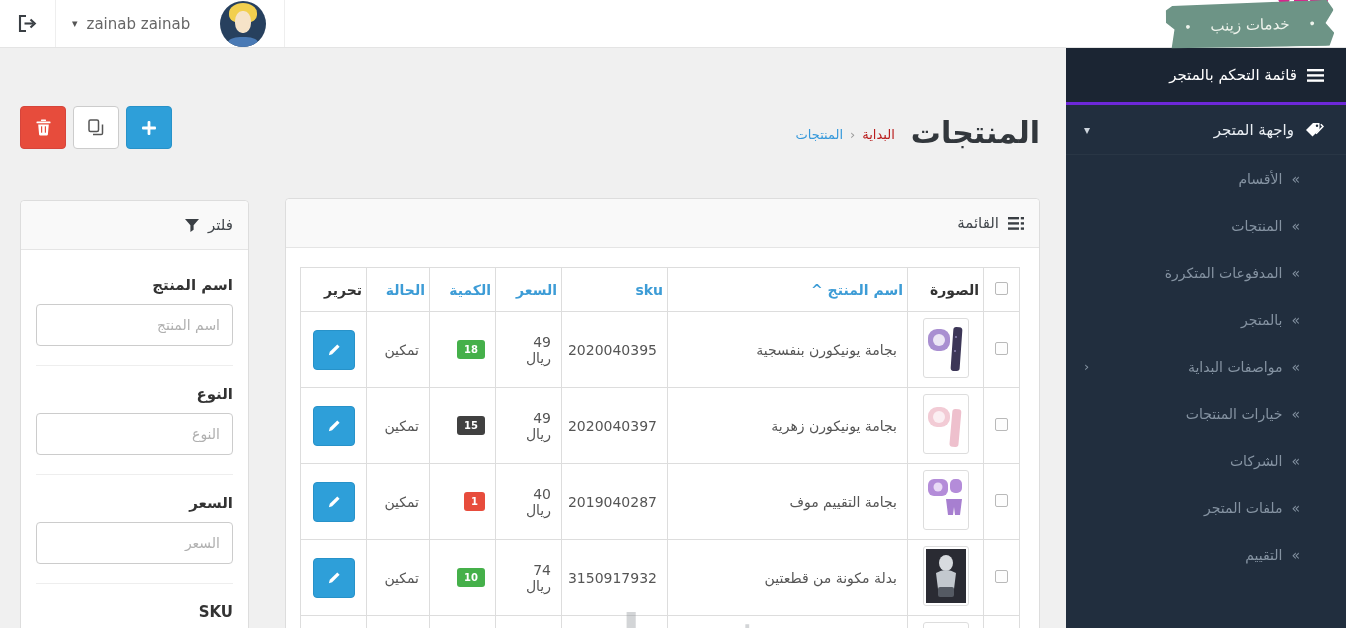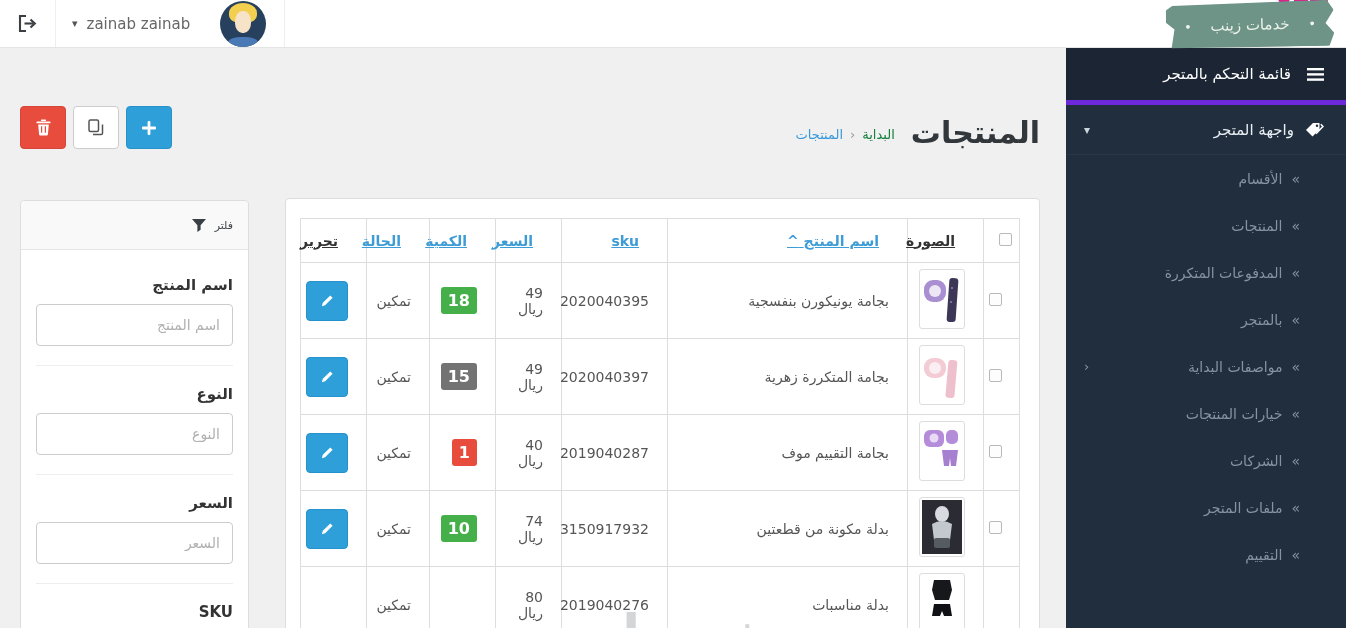--- a/index.html
+++ b/index.html
@@ -24,65 +24,65 @@
   .pink-doodle { position:absolute; top:-2px; right:6px; width:64px; height:18px; }
   .pink-doodle span { position:absolute; border-radius:50%; background:#d6268c; }
   .pd1{ width:18px;height:16px; right:2px; top:0;} .pd2{ width:14px;height:13px; right:22px; top:2px;} .pd3{ width:12px;height:12px; right:40px; top:0;}
   .ribbon { position:absolute; top:8px; right:2px; width:168px; height:46px; background:#6d9486; transform:rotate(-1.6deg);
     clip-path:polygon(0 14%, 4% 4%, 96% 0, 100% 22%, 95% 50%, 100% 72%, 97% 100%, 3% 96%, 5% 55%, 0 40%);
     display:flex; align-items:center; justify-content:space-between; padding:0 18px; color:#eef3ec; font-size:15px; }
   .ribbon .dot { font-size:13px; }
 
   
   .sidebar { position:absolute; top:48px; right:0; width:280px; height:580px; background:#212e3e; z-index:3; }
-  .sb-header { height:57px; background:#1b2533; border-bottom:5px solid #6d28d9; display:flex; align-items:center; gap:16px; padding:0 22px; color:#fff; font-size:15px; cursor:pointer; }
+  .sb-header { height:57px; background:#1b2533; border-bottom:3px solid #6d28d9; display:flex; align-items:center; gap:10px; padding:0 22px; color:#fff; font-size:15px; cursor:pointer; }
   .sb-item { height:50px; display:flex; align-items:center; gap:11px; padding:0 22px; color:#e9eef3; font-size:15px; border-bottom:1px solid rgba(255,255,255,0.04); cursor:pointer; position:relative; }
   .sb-item.active { background:#24334500; }
   .sb-chev { position:absolute; left:18px; color:#cdd5dd; font-size:12px; }
   .sb-sub { height:47px; display:flex; align-items:center; gap:9px; padding:0 46px 0 22px; color:#8593a2; font-size:14px; cursor:pointer; position:relative; }
   .sb-sub .arrows { font-size:14px; color:#8593a2; }
   .sb-sub .child-chev { position:absolute; left:18px; color:#8593a2; font-size:13px; }
 
   
   .content { position:absolute; top:48px; left:0; width:1066px; height:580px; background:#f0f0f0; }
   .page-head { position:absolute; top:58px; left:20px; right:26px; display:flex; justify-content:space-between; align-items:flex-end; }
   .title-group { display:flex; align-items:flex-end; gap:16px; }
   .page-title { font-size:30px; font-weight:bold; color:#32373c; line-height:1.1; }
   .breadcrumb { display:flex; align-items:center; gap:7px; font-size:13px; padding-bottom:7px; }
-  .bc-home { color:#15803d; cursor:pointer; }
+  .bc-home { color:#b91c1c; cursor:pointer; }
   .bc-sep { color:#9a9a9a; }
   .bc-current { color:#3498db; cursor:pointer; }
   .toolbar { display:flex; direction:ltr; gap:7px; align-items:flex-end; }
   .tool-btn { width:46px; height:43px; border-radius:4px; border:1px solid transparent; display:flex; align-items:center; justify-content:center; cursor:pointer; }
   .btn-danger { background:#e74c3c; border-color:#d6453b; color:#fff; }
   .btn-default { background:#fff; border-color:#ccc; color:#555; }
   .btn-primary { background:#2e9fd9; border-color:#2792c9; color:#fff; }
 
   
   .panel { position:absolute; background:#fff; border:1px solid #ddd; border-radius:4px; }
-  .panel-heading { height:49px; background:#f9f9f9; border-bottom:1px solid #e5e5e5; display:flex; align-items:center; padding:0 15px; color:#43484d; font-size:11px; gap:9px; border-radius:4px 4px 0 0; }
+  .panel-heading { height:49px; background:#f9f9f9; border-bottom:1px solid #e5e5e5; display:flex; align-items:center; padding:0 15px; color:#43484d; font-size:15px; gap:9px; border-radius:4px 4px 0 0; }
 
   .filter-panel { top:152px; left:20px; width:229px; height:500px; }
   .filter-body { padding:26px 15px 15px 15px; }
   .f-label { font-weight:bold; color:#333; font-size:15px; margin-bottom:10px; }
   .f-input { width:100%; height:42px; border:1px solid #ccc; border-radius:4px; padding:0 12px; font-size:14px; color:#555; background:#fff; font-family:"DejaVu Sans", sans-serif; }
   .f-input::placeholder { color:#b0b0b0; }
   .f-hr { border:none; border-top:1px solid #eee; margin:19px 0; }
 
   .list-panel { top:150px; left:285px; width:755px; height:560px; }
   .list-body { padding:19px; }
   table.grid { width:100%; border-collapse:collapse; table-layout:fixed; direction:rtl; }
   table.grid th, table.grid td { border:1px solid #ddd; font-size:14px; }
-  table.grid th { height:44px; padding:6px 28px; text-align:right; font-weight:bold; color:#333; background:#fff;text-decoration:underline; }
+  table.grid th { height:44px; padding:6px 4px; text-align:right; font-weight:bold; color:#333; background:#fff; }
   table.grid th.sortable { color:#3d9cd6; cursor:pointer; }
-  table.grid td { height:75px; padding:6px 18px; color:#555; text-align:right; vertical-align:middle; }
+  table.grid td { height:75px; padding:6px 10px; color:#555; text-align:right; vertical-align:middle; }
   .cell-center { text-align:center !important; }
   .chk { width:13px; height:13px; border:1px solid #b9b9b9; border-radius:2px; background:#fdfdfd; display:inline-block; cursor:pointer; }
   .thumb { width:46px; height:60px; border:1px solid #ddd; border-radius:3px; background:#fff; padding:2px; display:inline-block; }
-  .qty-badge { display:inline-block; min-width:18px; padding:4px 7px; border-radius:3px; color:#fff; font-size:16px; font-weight:bold; text-align:center; }
+  .qty-badge { display:inline-block; min-width:18px; padding:4px 7px; border-radius:3px; color:#fff; font-size:10px; font-weight:bold; text-align:center; }
   .edit-btn { width:42px; height:40px; background:#2e9fd9; border:1px solid #2792c9; border-radius:4px; display:inline-flex; align-items:center; justify-content:center; cursor:pointer; }
 
   .watermark { position:absolute; left:570px; top:556px; font-size:52px; font-weight:bold; color:rgba(140,145,150,0.38); z-index:6; letter-spacing:1px; pointer-events:none; }
 
   svg { display:block; }
 </style>
 </head>
 <body>
 
 <div class="screen">
@@ -248,20 +248,33 @@
         <hr class="f-hr">
         <div class="f-label">السعر</div>
         <input class="f-input" placeholder="السعر" style="">
         <hr class="f-hr">
         <div class="f-label">SKU</div>
         
       </div>
     </div>
 
     <div class="panel list-panel">
+      <div class="panel-heading">
+        <span>
+          <svg width="16" height="13" viewBox="0 0 16 13">
+              <rect x="12.8" y="0" width="3.2" height="2.4" fill="#3a3f44"></rect>
+              <rect x="0" y="0" width="11" height="2.4" fill="#3a3f44"></rect>
+              <rect x="12.8" y="5.2" width="3.2" height="2.4" fill="#3a3f44"></rect>
+              <rect x="0" y="5.2" width="11" height="2.4" fill="#3a3f44"></rect>
+              <rect x="12.8" y="10.4" width="3.2" height="2.4" fill="#3a3f44"></rect>
+              <rect x="0" y="10.4" width="11" height="2.4" fill="#3a3f44"></rect>
+            </svg>
+        </span>
+        <span>القائمة</span>
+      </div>
       <div class="list-body">
         <table class="grid">
           <colgroup>
             <col style="width:36px">
               <col style="width:76px">
               <col style="width:240px">
               <col style="width:106px">
             <col style="width:66px">
               <col style="width:66px">
               <col style="width:63px">
@@ -306,24 +319,24 @@
             </tr>
             <tr>
               <td class="cell-center"><span class="chk"></span></td>
               <td class="cell-center"><span class="thumb">
                 <svg width="40" height="54" viewBox="0 0 40 54">
                       <rect width="40" height="54" fill="#fff"></rect>
                       <rect x="2" y="10" width="22" height="20" rx="9" fill="#f2cbd5"></rect>
                       <circle cx="13" cy="20" r="6" fill="#fbeef2"></circle>
                       <rect x="25" y="12" width="9" height="38" rx="3" fill="#eec0cd" transform="rotate(5 29 30)"></rect>
                     </svg></span></td>
-              <td>بجامة المتكررة زهرية</td>
+              <td>بجامة يونيكورن زهرية</td>
               <td>2020040397</td>
               <td>49 ريال</td>
-              <td><span class="qty-badge" style="background:#737373">15</span></td>
+              <td><span class="qty-badge" style="background:#404040">15</span></td>
               <td>تمكين</td>
               <td class="cell-center"><button class="edit-btn">
                     <span>
                       <svg width="14" height="14" viewBox="0 0 18 18">
                         <path d="M13.2 1.8 L16.2 4.8 L6.6 14.4 L2.4 15.6 L3.6 11.4 Z" fill="#fff"></path>
                       </svg>
                     </span>
                   </button></td>
             </tr>
             <tr>

